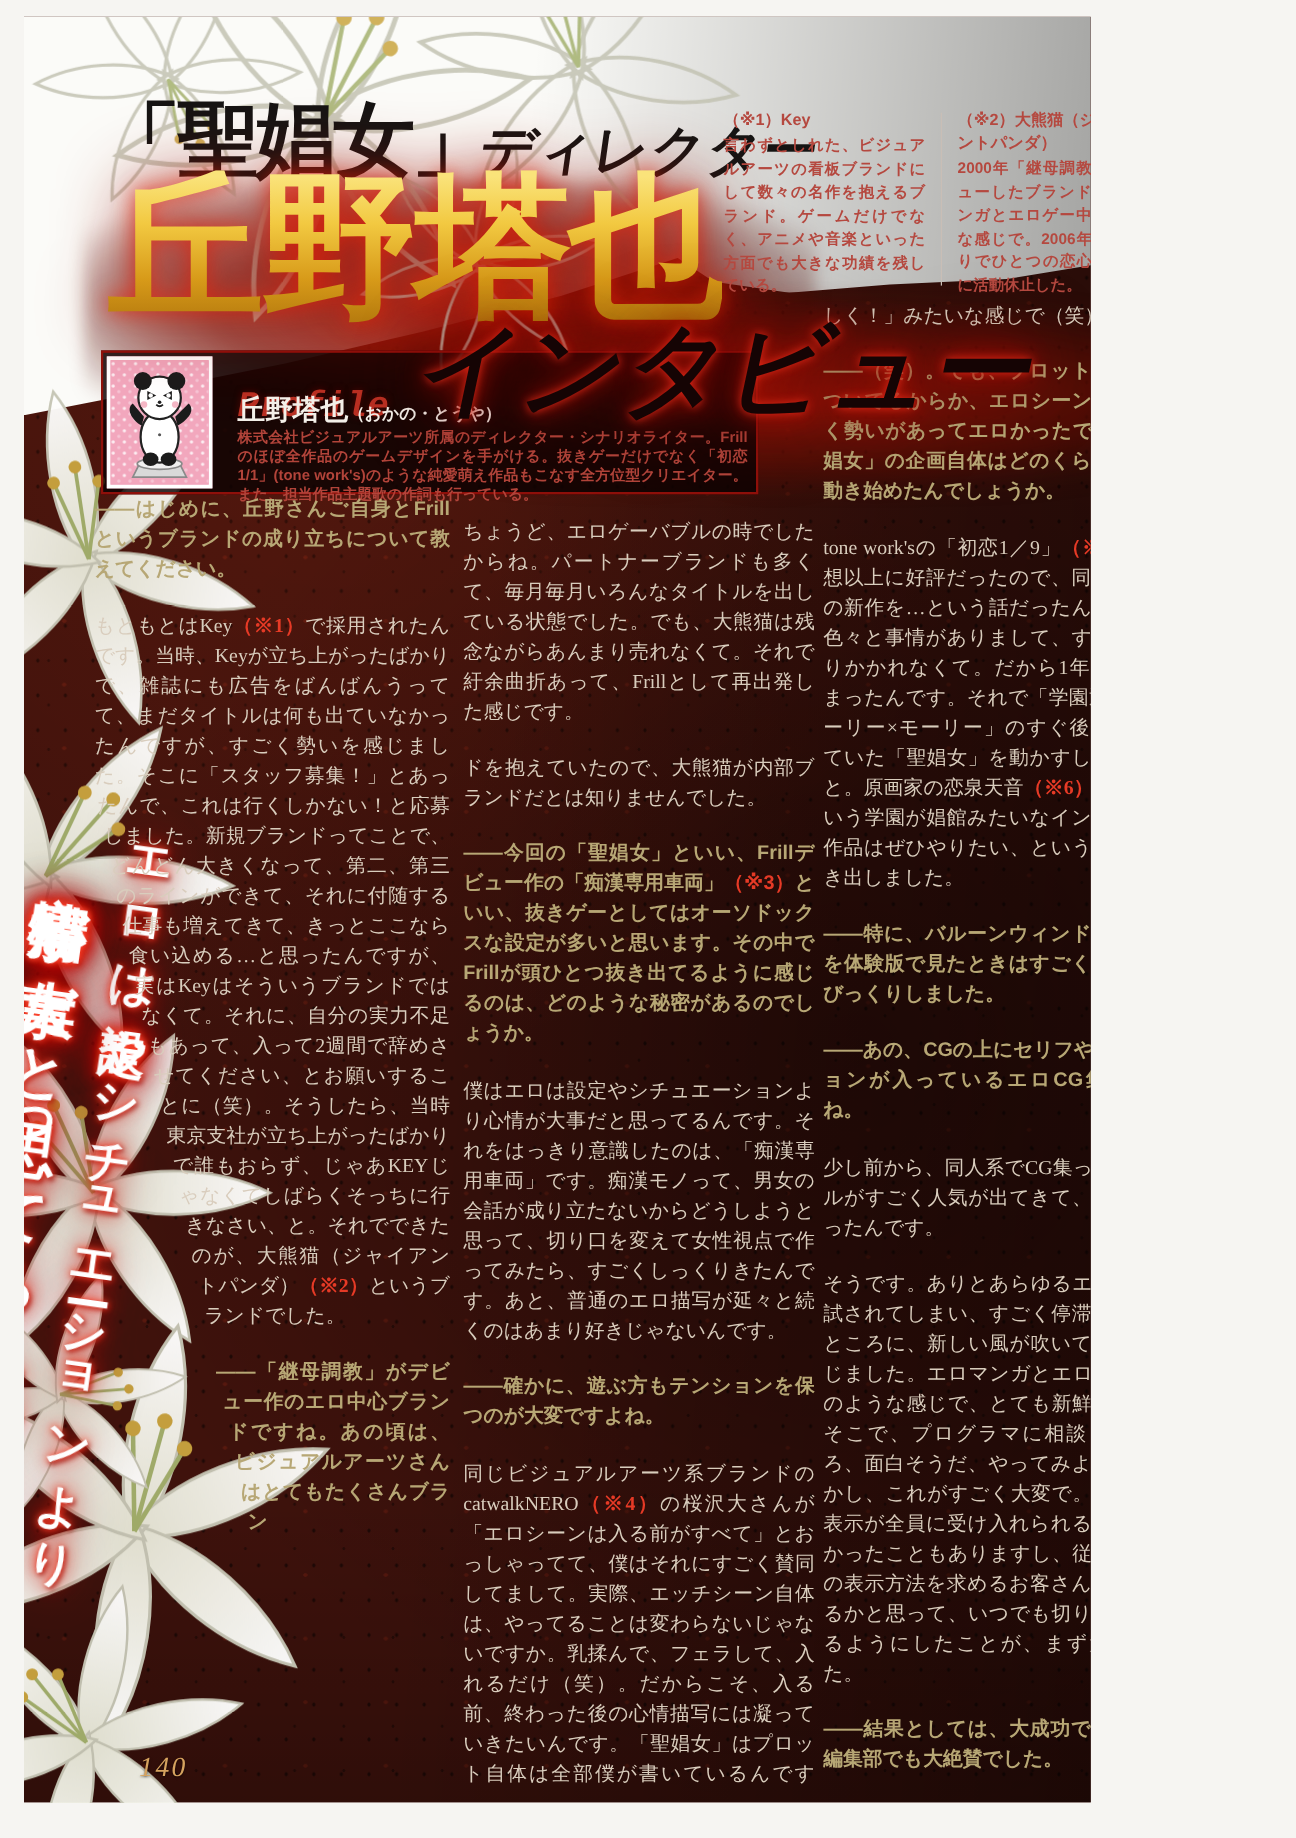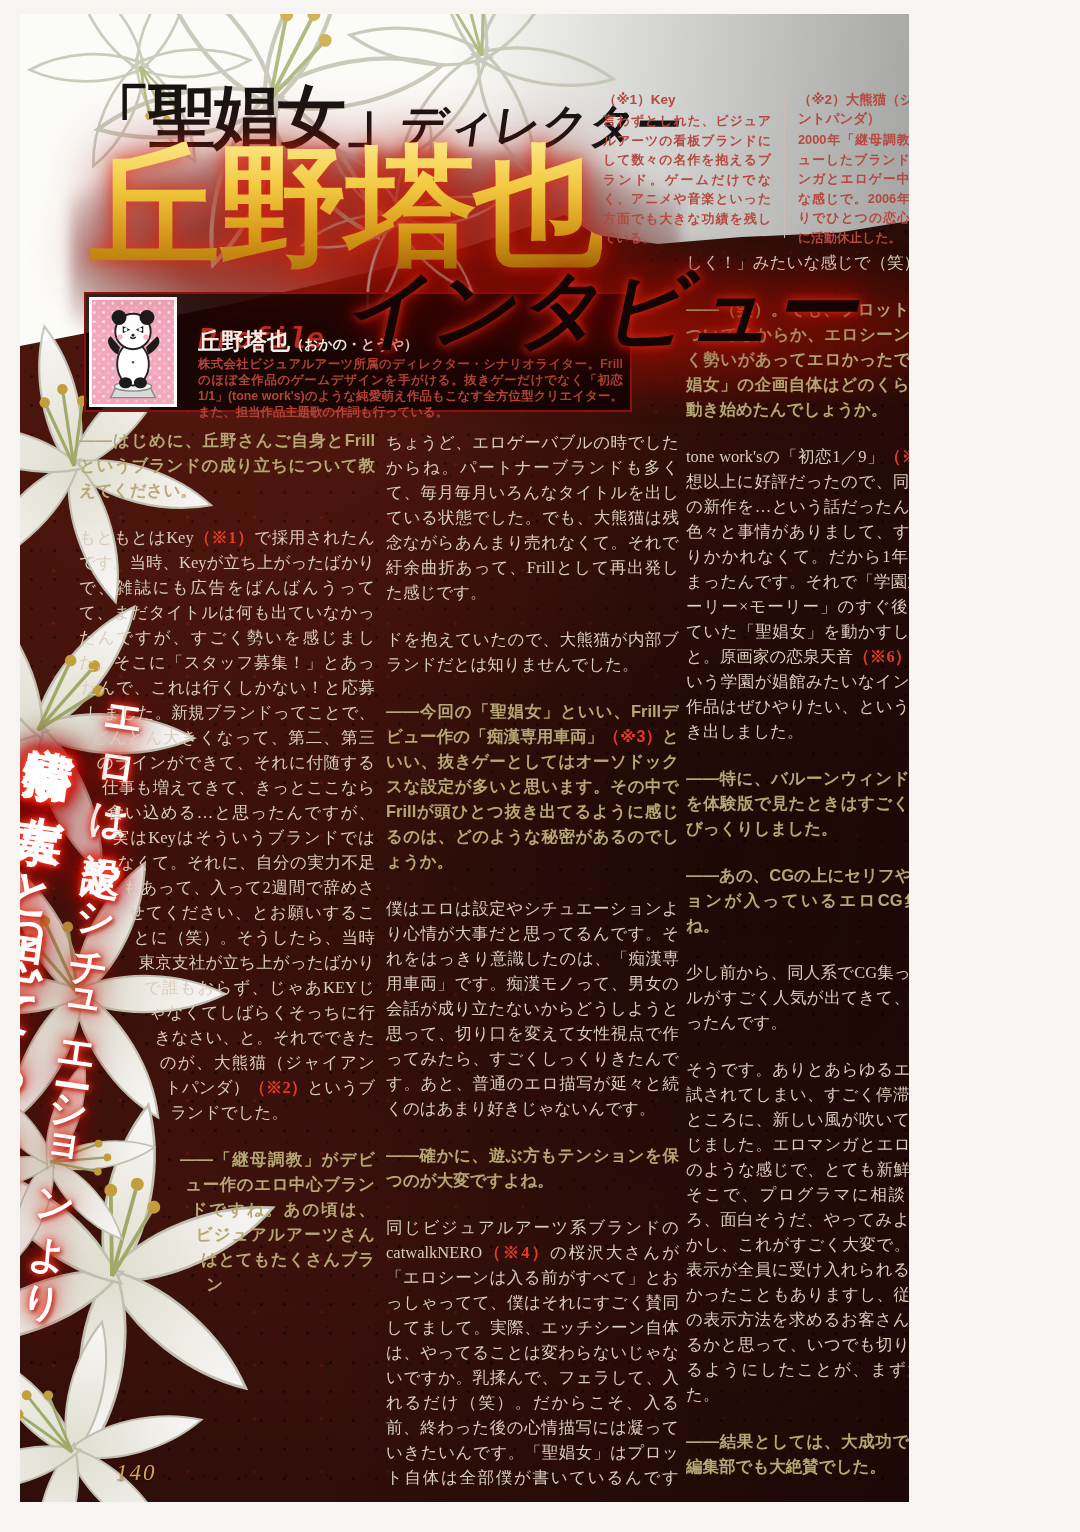--- a/index.html
+++ b/index.html
@@ -59,21 +59,21 @@
         font-family:Liberation Mono, monospace;text-shadow:0 0 6px rgba(120,10,5,.6);margin-top:31px;}
   .profile-name-row{position:absolute;left:112px;top:32px;color:#f3efe8;white-space:nowrap;
         font-family:"Liberation Sans","DejaVu Sans",sans-serif;}
   .profile-name{font-size:23px;font-weight:800;}
   .profile-reading{font-size:14px;font-weight:700;}
   .profile-bio{position:absolute;left:112px;top:62px;width:425px;font-size:12.4px;line-height:16px;color:#b2443a;
         font-weight:700;text-align:justify;font-family:"Liberation Sans","DejaVu Sans",sans-serif;}
 
   
   .col{position:absolute;z-index:6;font-size:16.5px;line-height:25px;overflow:hidden;}
-  .col-1{left:57px;top:414px;width:298px;height:1058px;}
+  .col-1{left:57px;top:398px;width:298px;height:1058px;}
   .col-2{left:366px;top:416px;width:293px;height:1064px;}
   .col-3{left:666px;top:236px;width:293px;height:1244px;}
   .para{margin:0 0 22px 0;text-align:justify;}
   .para.q{font-family:"Liberation Sans","DejaVu Sans",sans-serif;font-weight:700;color:#b7a775;}
   .para.a{font-family:"Liberation Serif","DejaVu Serif",serif;color:#d9cdbd;}
   .ref{color:#e63a26;font-weight:700;}
   .wrap-spacer{float:left;width:240px;height:1040px;
         shape-outside:polygon(0 0,2px 0,2px 262px,165px 1040px,0 1040px);}
 
   

